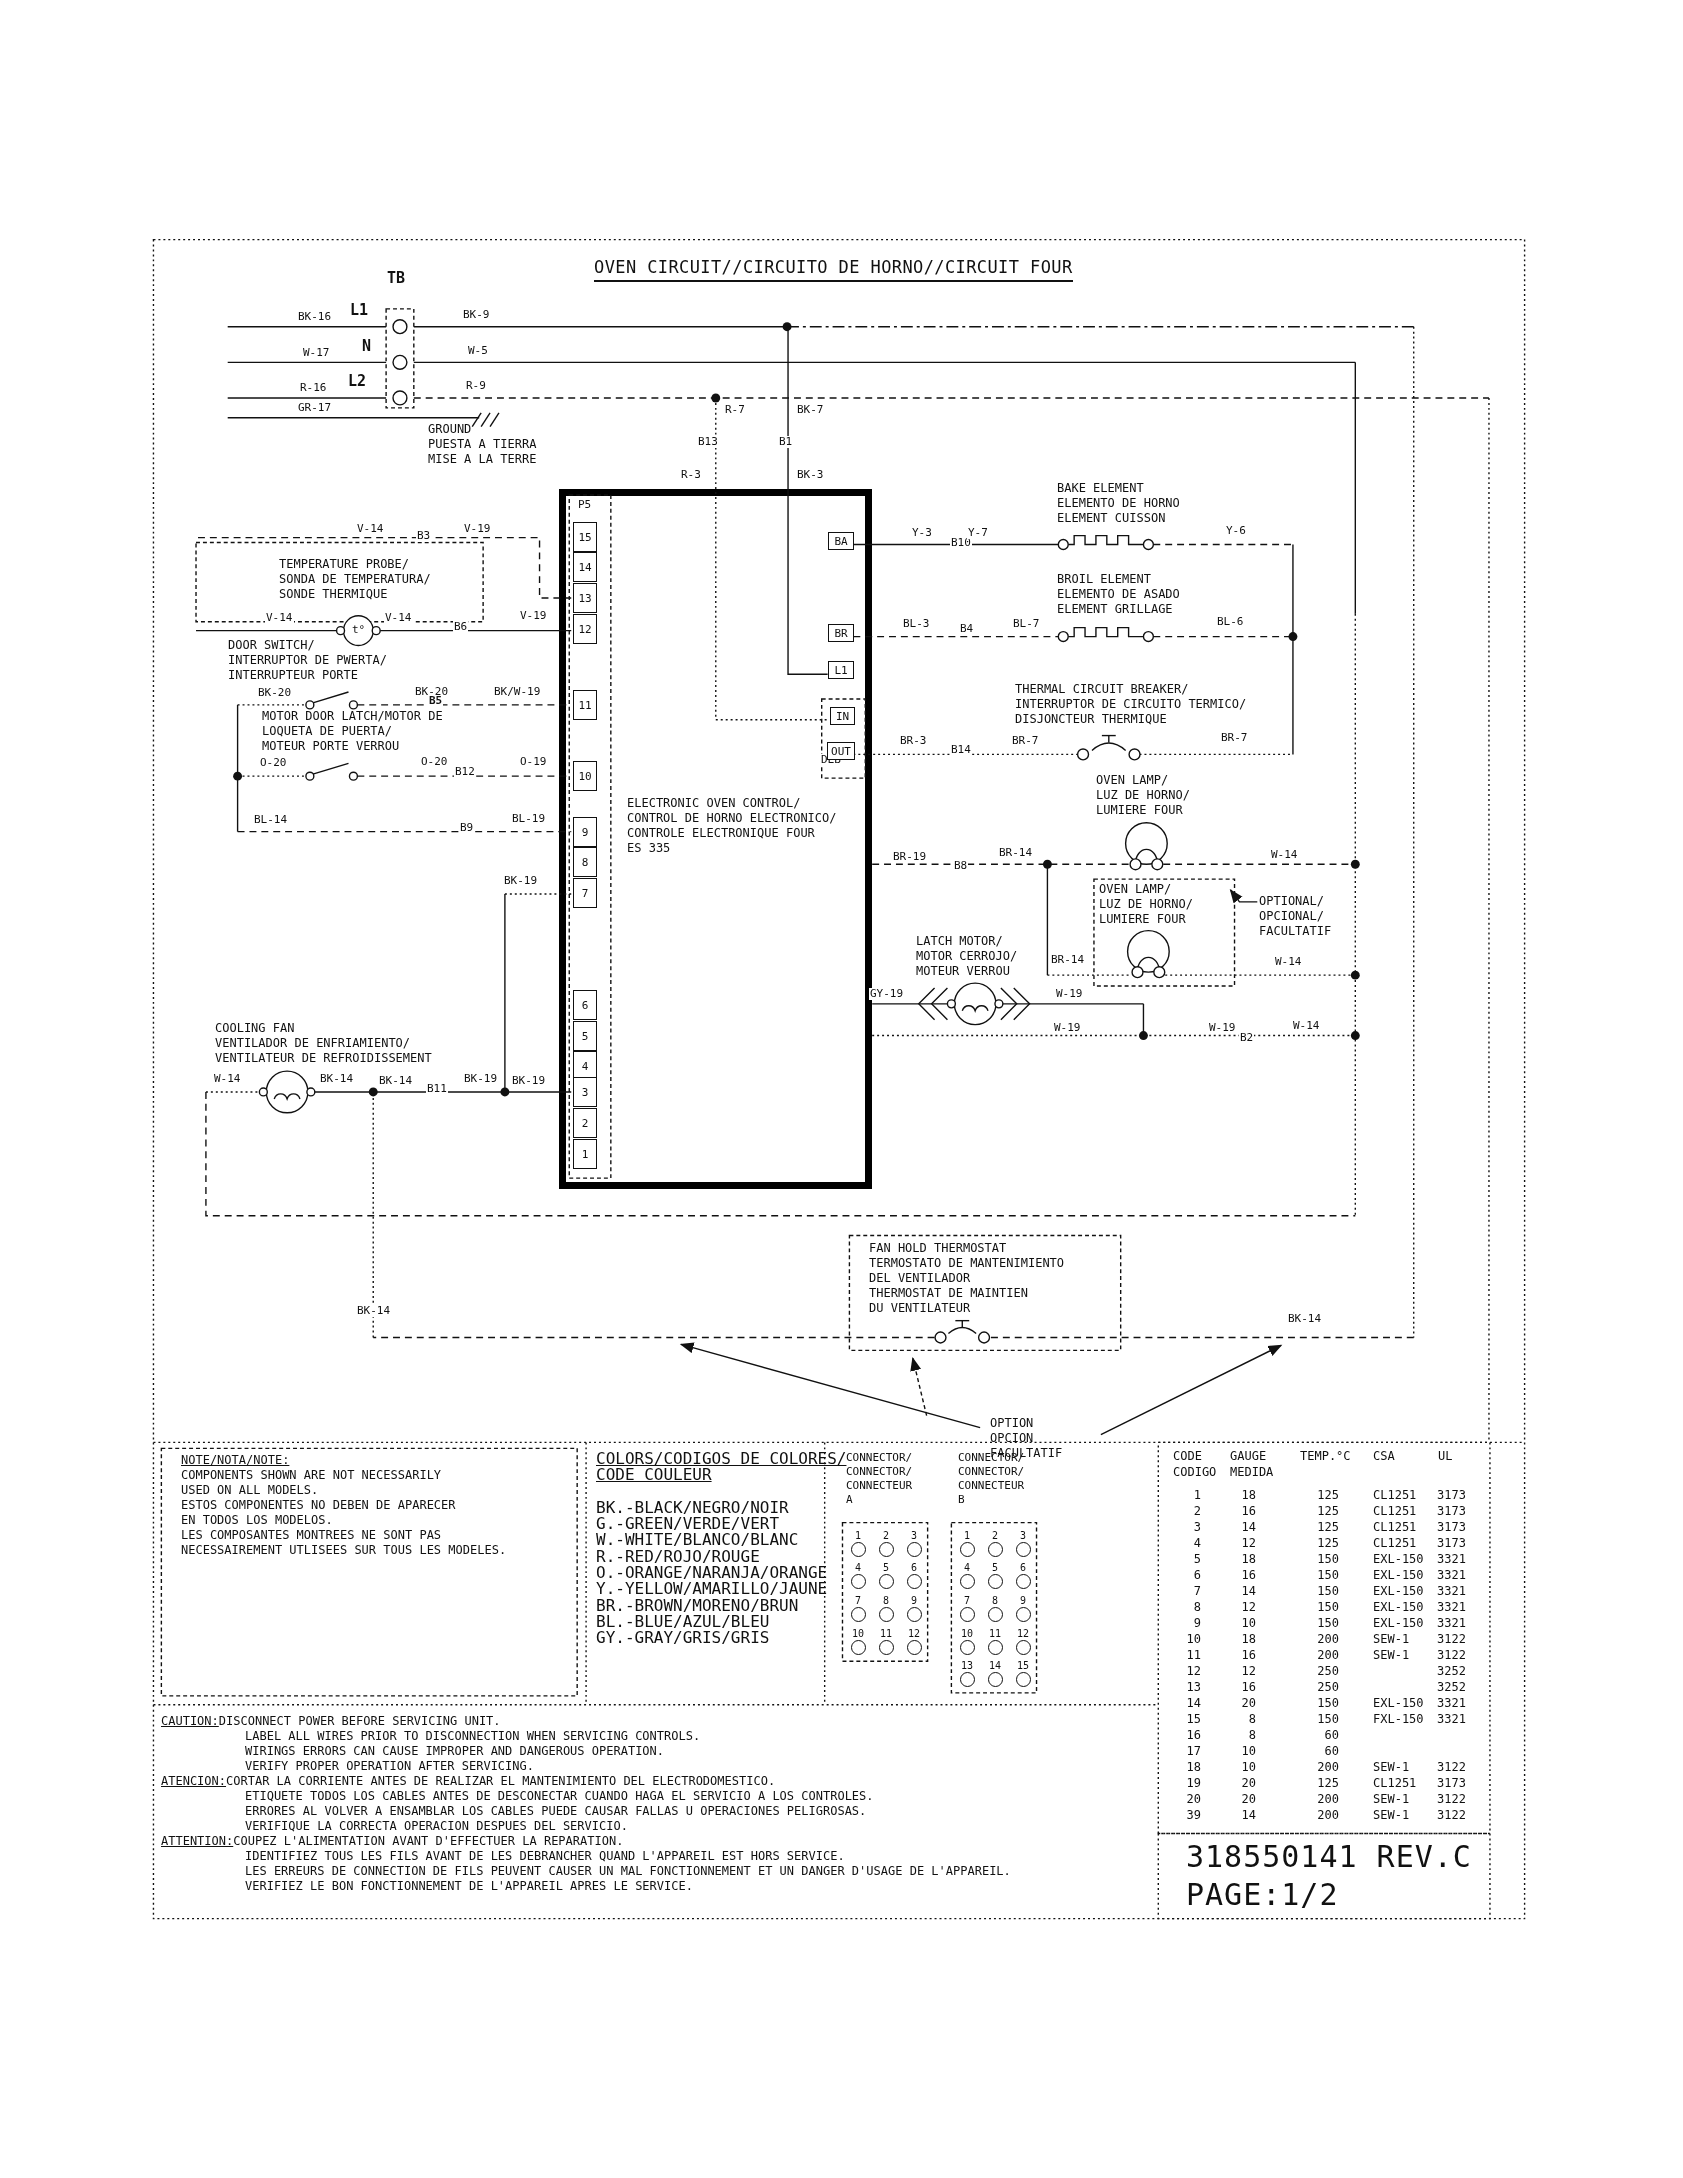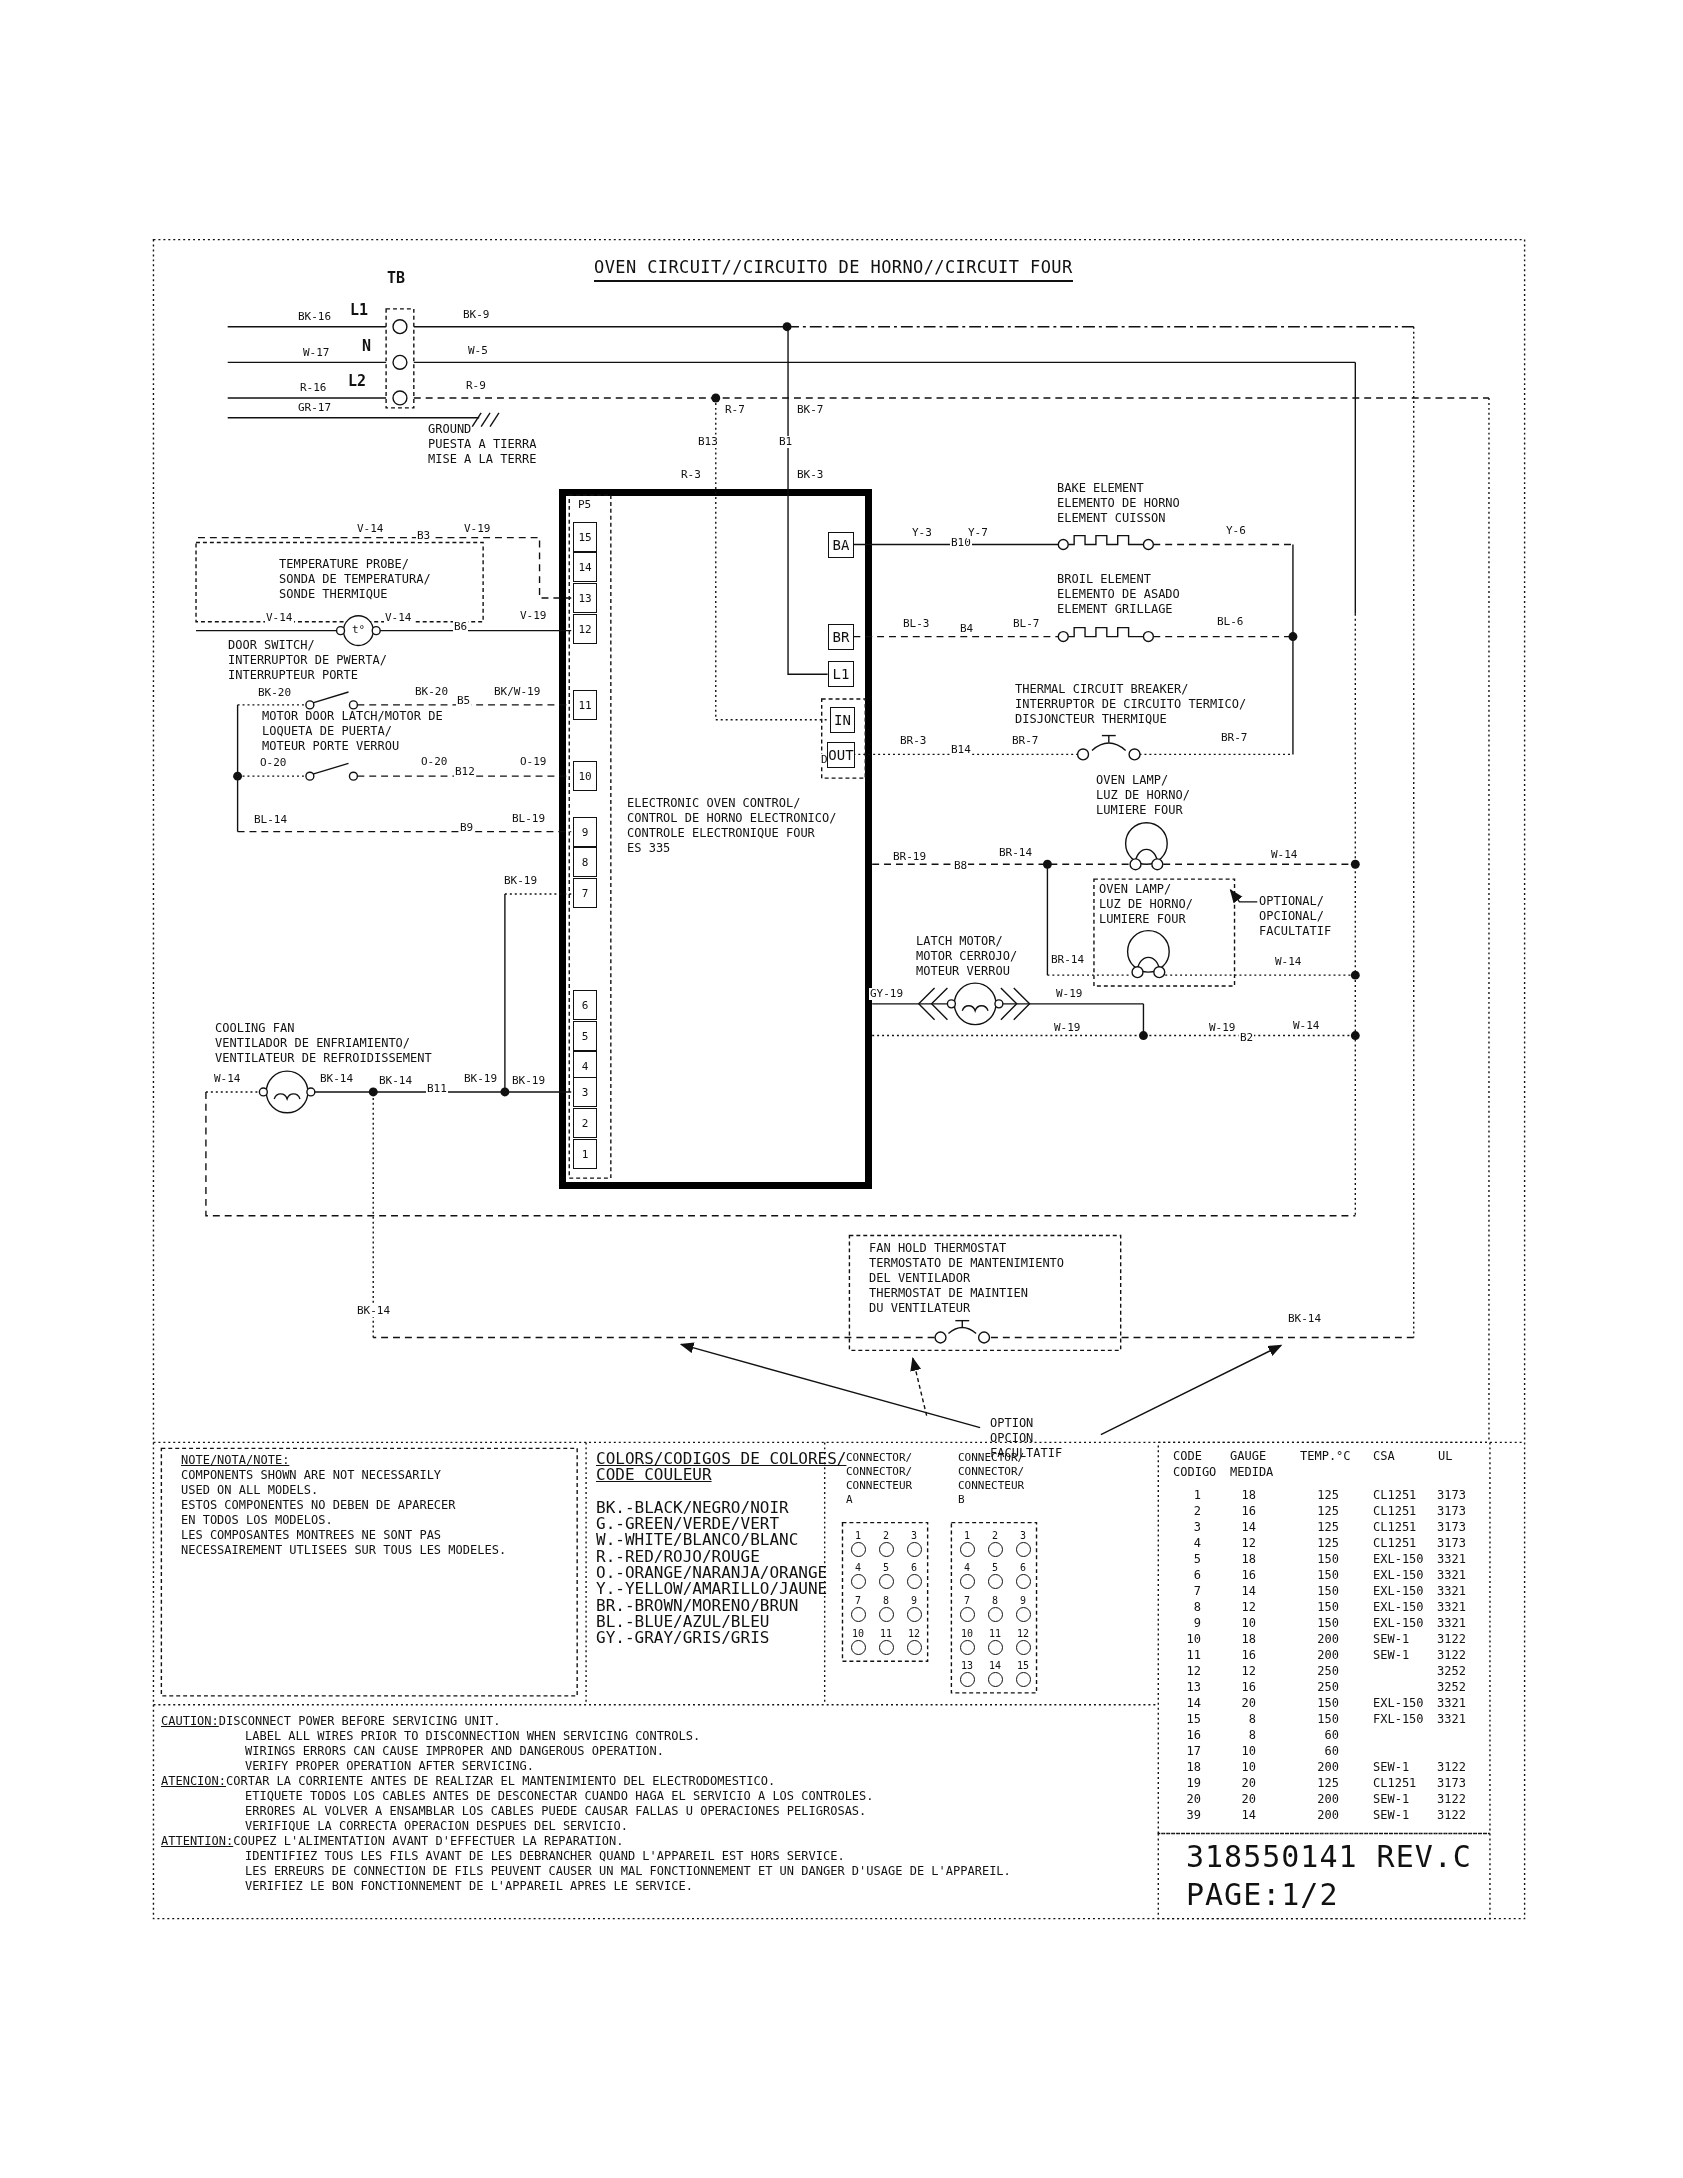--- a/index.html
+++ b/index.html
@@ -11,22 +11,22 @@
   }
   .abs { position:absolute; white-space:pre; }
   .wl  { font-size:11px; line-height:12px; background:#fff; padding:0 1px; }
   .big { font-size:15px; font-weight:bold; background:#fff; }
   .comp div { font-size:12px; line-height:15px; }
   #title { left:594px; top:257px; font-size:17px; letter-spacing:0.4px;
            border-bottom:2px solid #111; padding-bottom:3px; }
   .board { left:559px; top:489px; width:313px; height:700px; border:7px solid #000; }
   .pin { position:absolute; left:573px; width:24px; height:30px; border:1.5px solid #111;
          font-size:11px; display:flex; align-items:center; justify-content:center; background:#fff; z-index:3;}
-  .sbox { position:absolute; border:1.5px solid #111; font-size:14px; display:flex;
-          align-items:center; justify-content:center; background:#fff; height:26px; z-index:3;}
+  .sbox { position:absolute; border:1.5px solid #111; font-size:11px; display:flex;
+          align-items:center; justify-content:center; background:#fff; height:18px; z-index:3;}
   .ccell { position:absolute; width:28px; text-align:center; font-size:10px; line-height:11px;}
   .ccirc { width:15px; height:15px; border:1.3px solid #111; border-radius:50%; margin:1px auto 0;}
   .chead div { font-size:11px; line-height:14px; }
   #notes div, #cautions div { font-size:12px; line-height:15px; }
   #notes .hd { text-decoration:underline; }
   #colors div { font-size:16px; line-height:16.3px; }
   #colors .hd { text-decoration:underline; }
   .cpre { text-decoration:underline; }
   .cindent { padding-left:84px; }
   #wiretable { left:1173px; top:1487px; font-size:12px; }
@@ -270,21 +270,21 @@
       <div class="abs wl" style="left: 356px; top: 523px;">V-14</div>
       <div class="abs wl" style="left: 416px; top: 530px;">B3</div>
       <div class="abs wl" style="left: 463px; top: 523px;">V-19</div>
       <div class="abs wl" style="left: 265px; top: 612px;">V-14</div>
       <div class="abs wl" style="left: 384px; top: 612px;">V-14</div>
       <div class="abs wl" style="left: 453px; top: 621px;">B6</div>
       <div class="abs wl" style="left: 519px; top: 610px;">V-19</div>
       <div class="abs wl" style="left: 351px; top: 624px;">t°</div>
       <div class="abs wl" style="left: 257px; top: 687px;">BK-20</div>
       <div class="abs wl" style="left: 414px; top: 686px;">BK-20</div>
-      <div class="abs wl" style="left: 456px; top: 695px;">B5</div>
+      <div class="abs wl" style="left: 428px; top: 695px; font-weight: bold;">B5</div>
       <div class="abs wl" style="left: 493px; top: 686px;">BK/W-19</div>
       <div class="abs wl" style="left: 259px; top: 757px;">O-20</div>
       <div class="abs wl" style="left: 420px; top: 756px;">O-20</div>
       <div class="abs wl" style="left: 454px; top: 766px;">B12</div>
       <div class="abs wl" style="left: 519px; top: 756px;">O-19</div>
       <div class="abs wl" style="left: 253px; top: 814px;">BL-14</div>
       <div class="abs wl" style="left: 459px; top: 822px;">B9</div>
       <div class="abs wl" style="left: 511px; top: 813px;">BL-19</div>
       <div class="abs wl" style="left: 503px; top: 875px;">BK-19</div>
       <div class="abs wl" style="left: 213px; top: 1073px;">W-14</div>

